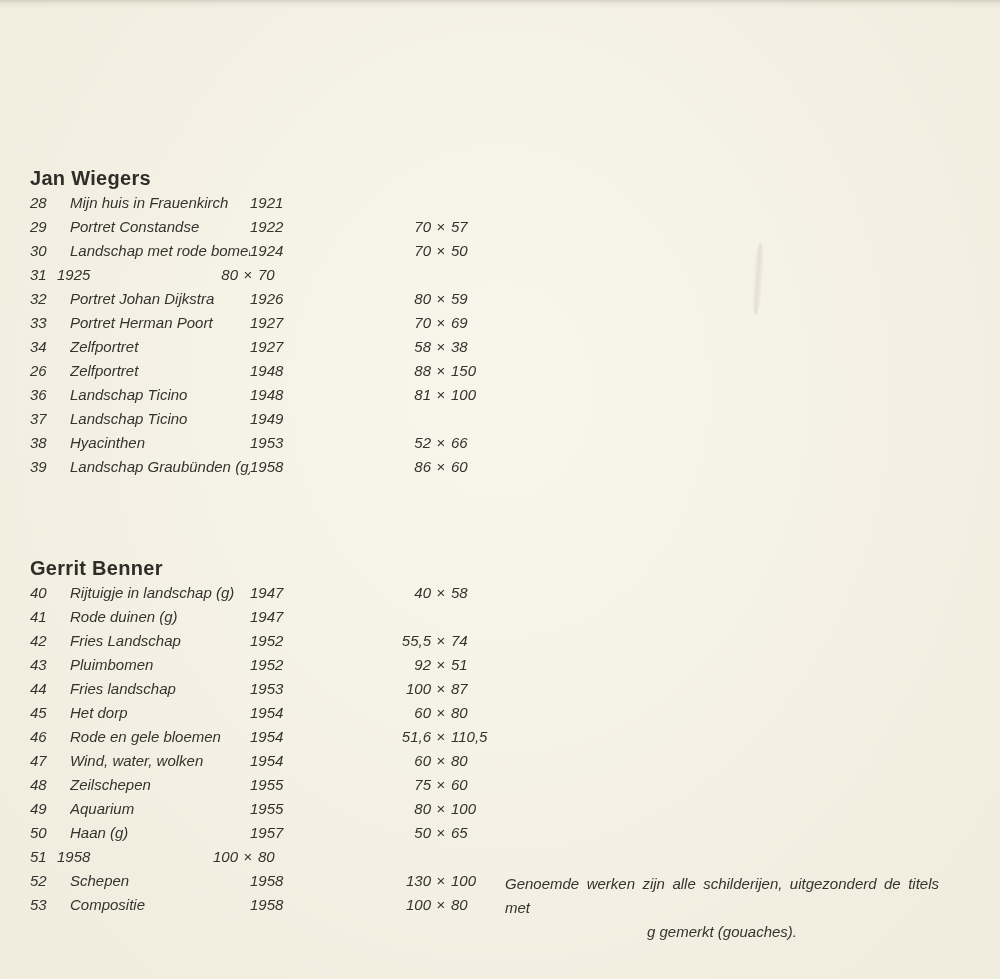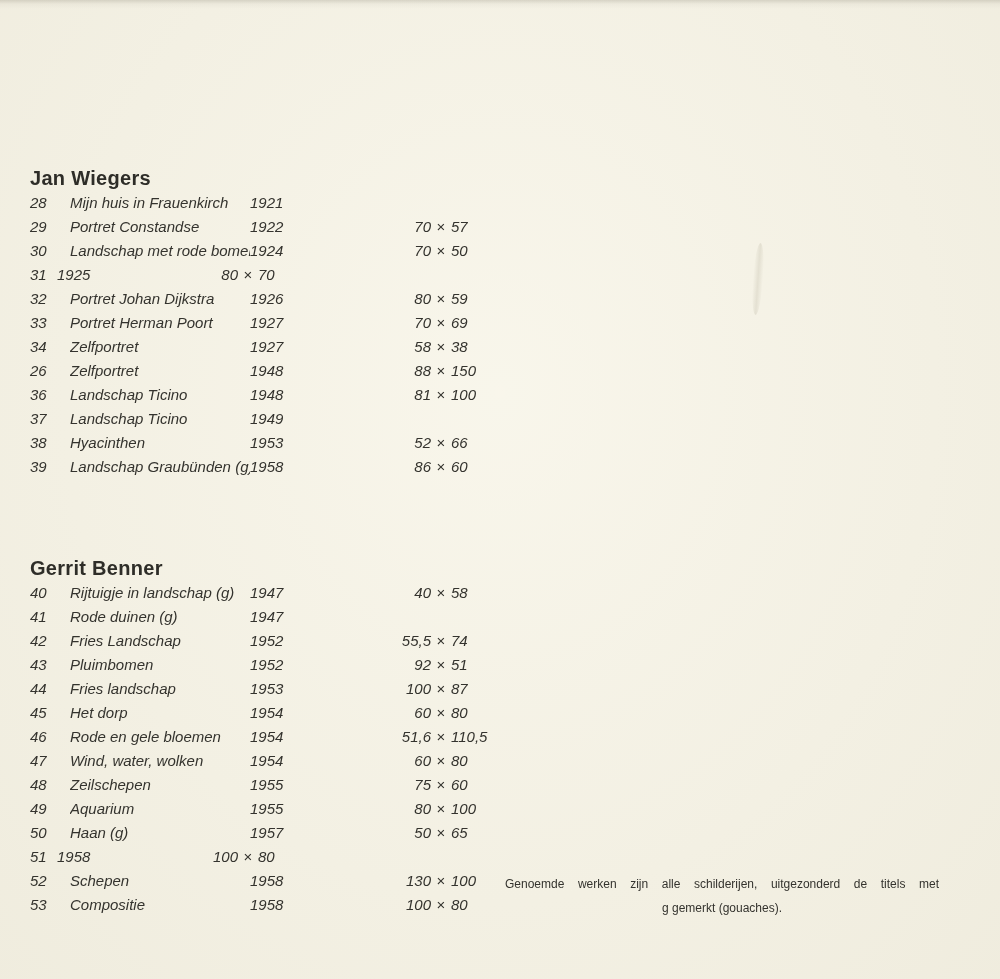--- a/index.html
+++ b/index.html
@@ -52,21 +52,22 @@
   .num   { width: 27px;  flex: none; }
   .title { width: 180px; flex: none; overflow: hidden; margin-left: 13px; }
   .year  { width: 100px; flex: none; }
   .dims  { display: flex; flex: 1; }
   .d1 { width: 81px; flex: none; text-align: right; }
   .dx { width: 20px; flex: none; text-align: center; font-style: normal; }
   .d2 { flex: 1; text-align: left; }
   .note {
     position: absolute;
     left: 505px; top: 872px; width: 434px;
-    font-size: 12px;
+    font-style: italic;
+    font-size: 15px;
     line-height: 24px;
     color: #34332e;
   }
   .note .line1 { text-align: justify; text-align-last: justify; }
   .note .line2 { text-align: center; }
 </style>
 </head>
 <body>
 
 <div class="page">

